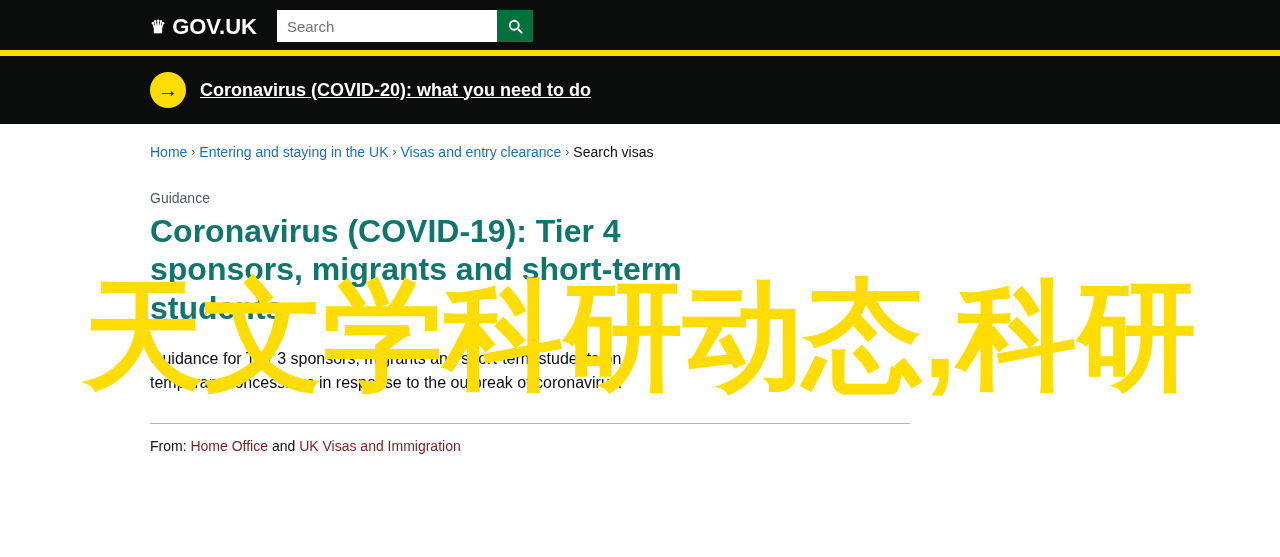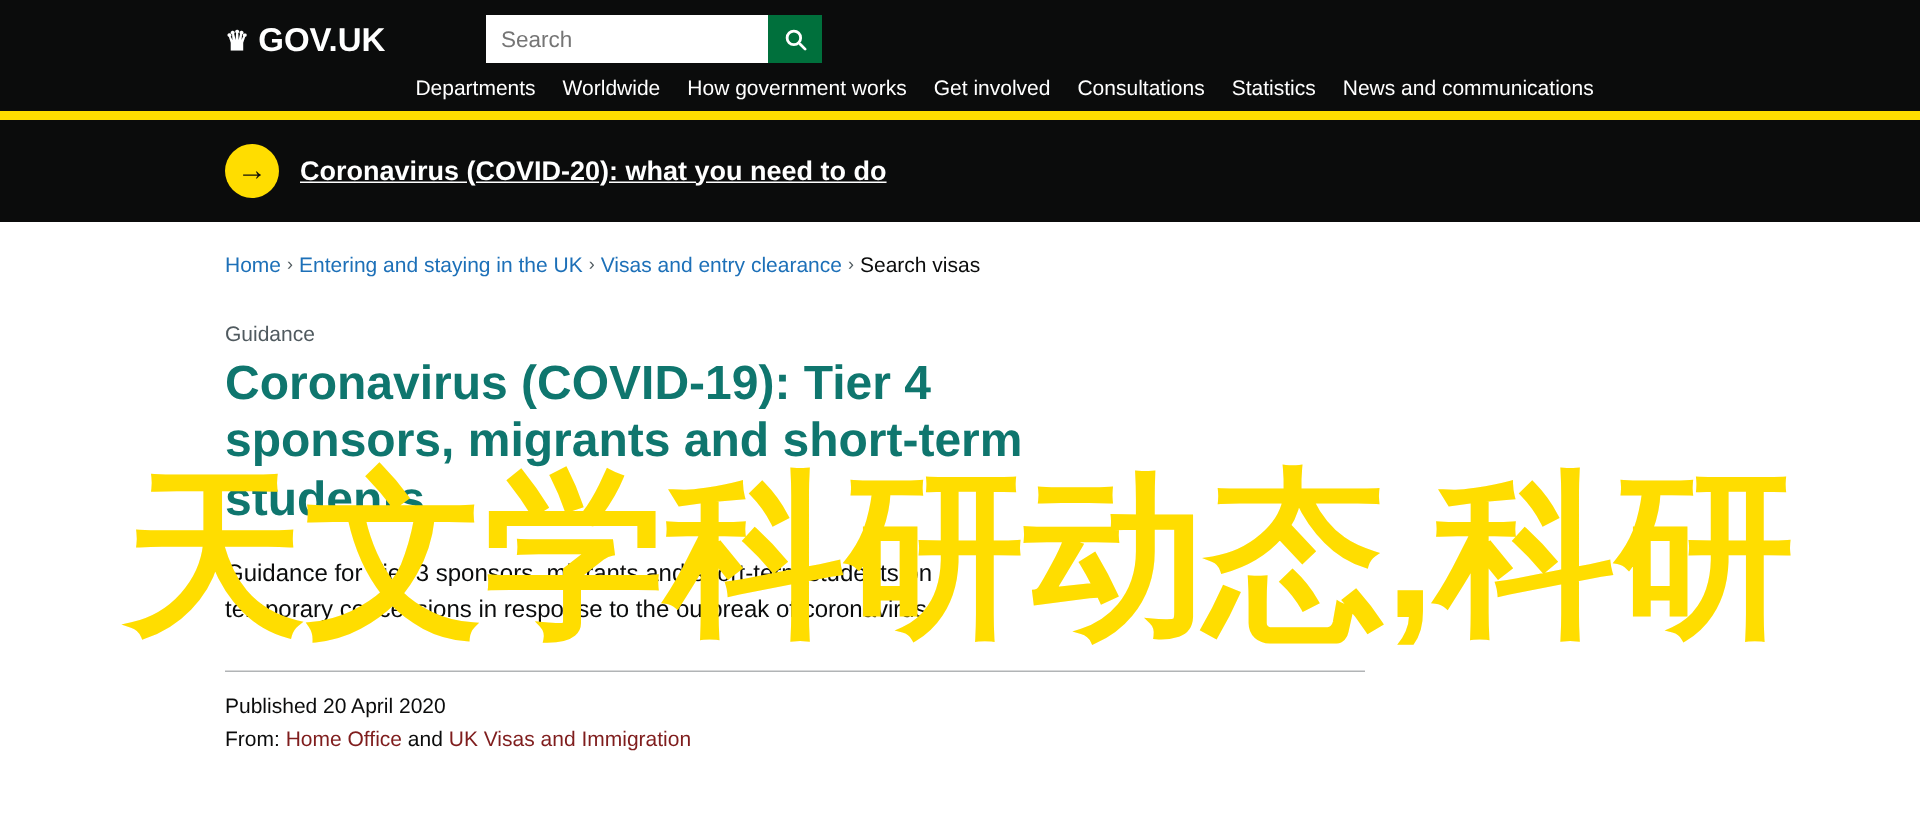--- a/index.html
+++ b/index.html
@@ -37,29 +37,28 @@
       flex-direction: column;
       gap: 8px;
       flex: 1;
     }
     .search-row {
       display: flex;
       align-items: center;
       gap: 0;
     }
     .search-input {
-      width: 188px;
+      width: 220px;
       height: 32px;
       border: 2px solid #fff;
       padding: 0 8px;
       font-size: 15px;
       background: #fff;
       color: #0b0c0c;
       outline: none;
-      margin-left: 47px;
     }
     .search-btn {
       width: 36px;
       height: 32px;
       background: #00703c;
       border: none;
       cursor: pointer;
       display: flex;
       align-items: center;
       justify-content: center;
@@ -223,29 +222,20 @@
     </div>
     <div class="search-and-nav">
       <div class="search-row">
         <input class="search-input" type="text" placeholder="Search" style="">
         <button class="search-btn" aria-label="Search">
           <svg viewBox="0 0 24 24" xmlns="http://www.w3.org/2000/svg">
             <path d="M21 21l-4.35-4.35M17 11A6 6 0 1 1 5 11a6 6 0 0 1 12 0z" stroke="#fff" stroke-width="2.5" fill="none" stroke-linecap="round"></path>
           </svg>
         </button>
       </div>
-      <div class="nav-links">
-        <a class="nav-link" href="#">Departments</a>
-        <a class="nav-link" href="#">Worldwide</a>
-        <a class="nav-link" href="#">How government works</a>
-        <a class="nav-link" href="#">Get involved</a>
-        <a class="nav-link" href="#">Consultations</a>
-        <a class="nav-link" href="#">Statistics</a>
-        <a class="nav-link" href="#">News and communications</a>
-      </div>
     </div>
   </div>
 </nav>
 
 <div class="yellow-bar"></div>
 
 <div class="covid-banner">
   <div class="covid-banner-inner">
     <div class="arrow-circle">
       <span>→</span>
@@ -274,22 +264,18 @@
     <div class="watermark-text">天文学科研动态,科研</div>
   </div>
 
   <p class="guidance-label">Guidance</p>
   <h1 class="page-title">Coronavirus (COVID-19): Tier 4 sponsors, migrants and short-term students</h1>
   <p class="page-description">Guidance for Tier 3 sponsors, migrants and short-term students on temporary concessions in response to the outbreak of coronavirus.</p>
 
   <hr class="divider">
 
   <p class="meta-row">
-    <span>Published</span>
-    <span> </span><span>20 April 2020</span>
-  </p>
-  <p class="meta-row">
     <span>From:</span>
     <a class="meta-link" href="#">Home Office</a>
     <span> </span><span>and</span><span> </span>
     <a class="meta-link" href="#">UK Visas and Immigration</a>
   </p>
 </div>
 
 </body></html>

